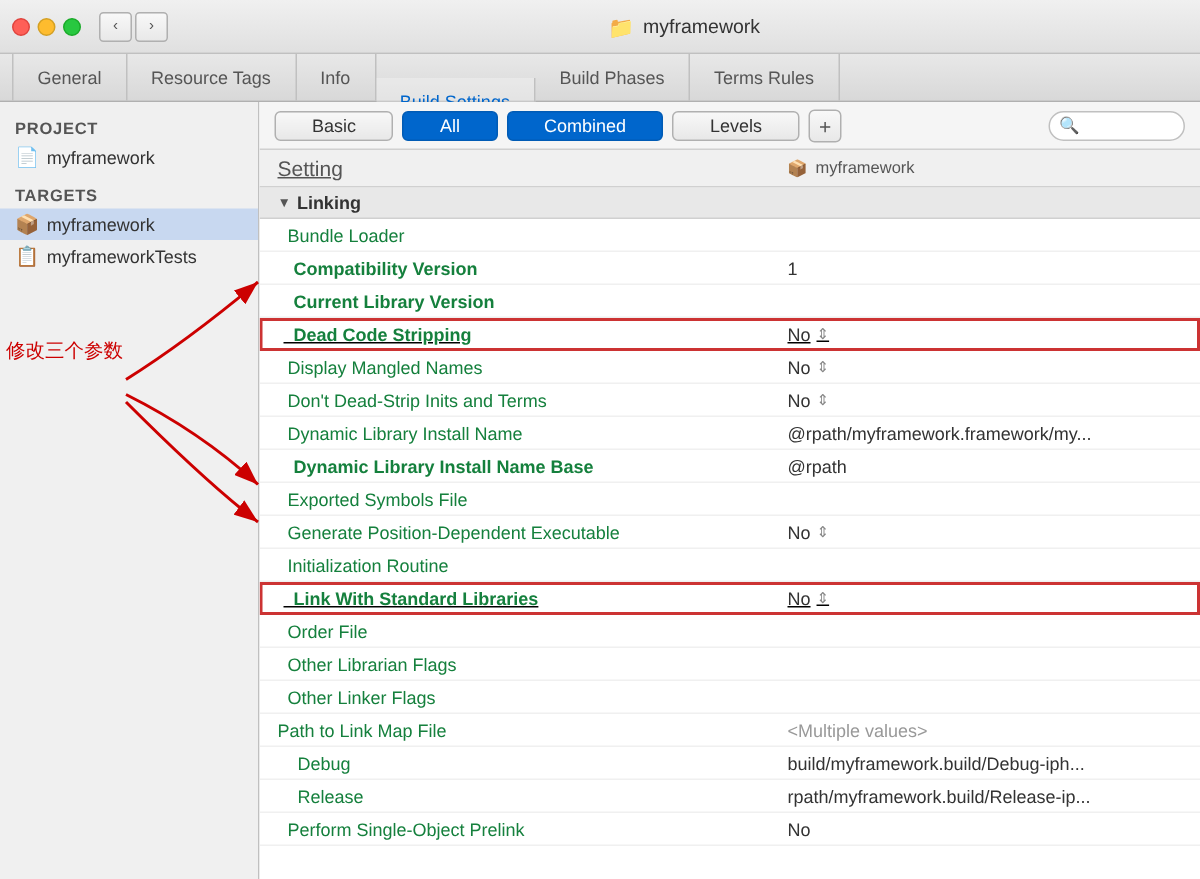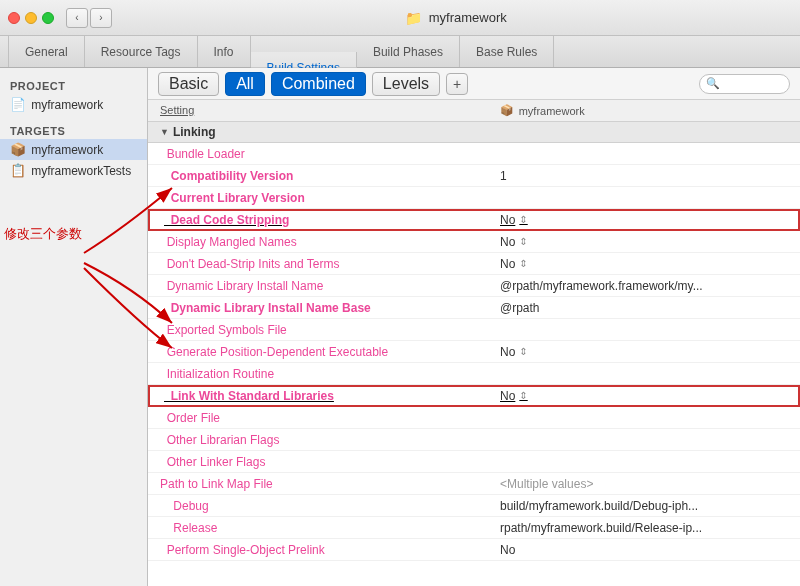--- a/index.html
+++ b/index.html
@@ -55,21 +55,21 @@
     .tab:first-child { border-left: 1px solid #c0c0c0; }
 
     
     .main-layout {
       display: flex;
       height: calc(586px - 36px - 32px);
     }
 
     
     .sidebar {
-      width: 148px;
+      width: 173px;
       background: #f0f0f0;
       border-right: 1px solid #c0c0c0;
       padding: 8px 0;
       flex-shrink: 0;
     }
     .sidebar-section-header {
       font-size: 11px;
       font-weight: 700;
       color: #555;
       padding: 4px 10px 2px;
@@ -104,22 +104,22 @@
       background: #f5f5f5;
       border-bottom: 1px solid #d0d0d0;
       height: 32px;
       display: flex;
       align-items: center;
       padding: 0 10px;
       gap: 6px;
       flex-shrink: 0;
     }
     .filter-btn {
-      padding: 2px 10px;
-      font-size: 16px;
+      padding: 2px 24px;
+      font-size: 12px;
       border-radius: 4px;
       border: 1px solid #b0b0b0;
       background: linear-gradient(to bottom, #f8f8f8, #e8e8e8);
       cursor: pointer;
       color: #333;
     }
     .filter-btn.active {
       background: #0066cc;
       color: #fff;
       border-color: #005bb5;
@@ -167,21 +167,21 @@
 
     .col-headers {
       display: flex;
       background: #f0f0f0;
       border-bottom: 1px solid #d0d0d0;
       padding: 2px 0;
     }
     .col-setting {
       width: 340px;
       padding: 2px 12px;
-      font-size: 11px;
+      font-size: 14px;
       color: #555;
       font-weight: 500;
       text-decoration: underline;
     }
     .col-value {
       flex: 1;
       padding: 2px 12px;
       font-size: 11px;
       color: #555;
       font-weight: 500;
@@ -200,21 +200,21 @@
     }
     .setting-row.outlined {
       outline: 2px solid #cc3333;
       outline-offset: -2px;
       text-decoration: underline;
     }
     .setting-name {
       width: 340px;
       padding: 2px 12px;
       font-size: 12px;
-      color: #ec4899;
+      color: #15803d;
       white-space: nowrap;
       overflow: hidden;
       text-overflow: ellipsis;
     }
     .setting-name.bold { font-weight: 600; padding-left: 16px; }
     .setting-row.highlighted .setting-name,
     .setting-row.highlighted .setting-value { color: #fff; }
     .setting-value {
       flex: 1;
       padding: 2px 12px;
@@ -247,21 +247,21 @@
       <span class="title-text">myframework</span>
     </div>
   </div>
 
   <div class="tabbar">
     <div class="tab">General</div>
     <div class="tab">Resource Tags</div>
     <div class="tab">Info</div>
     <div class="tab active">Build Settings</div>
     <div class="tab">Build Phases</div>
-    <div class="tab">Base Rules</div>
+    <div class="tab">Terms Rules</div>
   </div>
 
   <div class="main-layout">
 
     <div class="sidebar">
       <div class="sidebar-section-header">PROJECT</div>
       <div class="sidebar-item">
         <span class="item-icon">📄</span>
         <span>myframework</span>
       </div>

